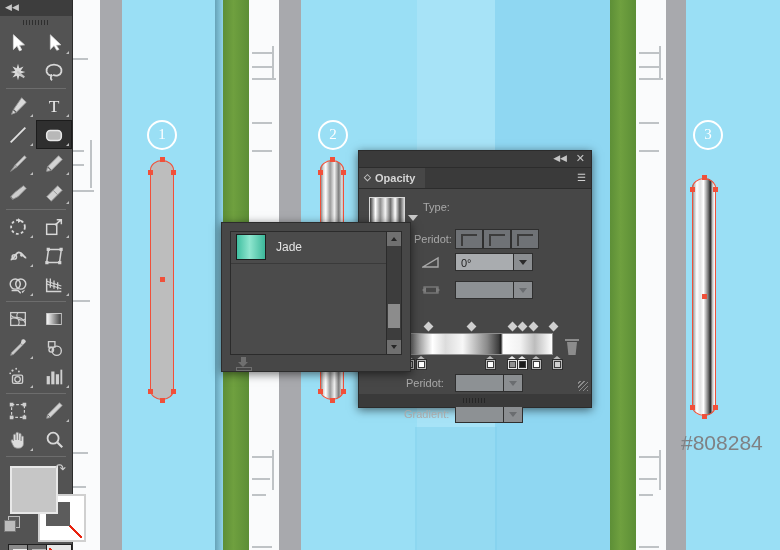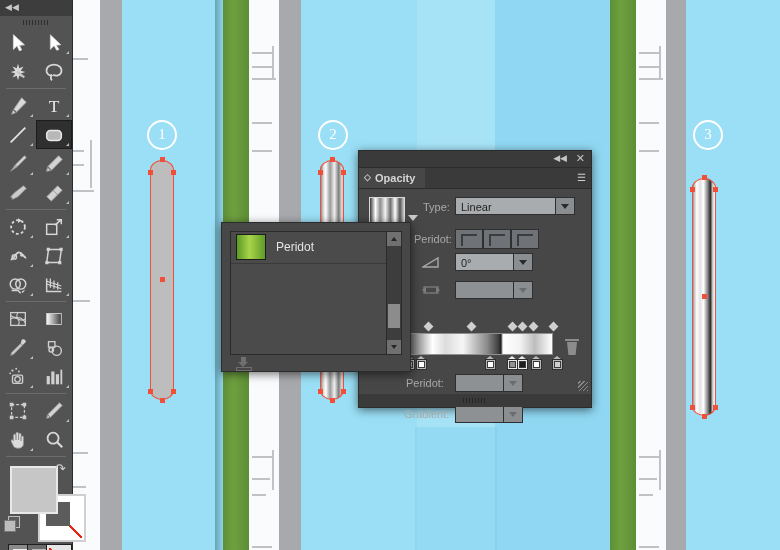--- a/index.html
+++ b/index.html
@@ -235,20 +235,21 @@
     <div class="anchor" style="left:-2px;top:227px;"></div>
     <div class="anchor" style="left:21px;top:227px;"></div>
     <div class="anchor" style="left:10px;top:236px;"></div>
     <div class="anchor" style="left:10px;top:116px;"></div>
   </div>
 
   <div class="badge" style="left:147px;top:120px;">1</div>
   <div class="badge" style="left:318px;top:120px;">2</div>
   <div class="badge" style="left:693px;top:120px;">3</div>
 
+  <div id="hexlabel">#808284</div>
 </div>
 
 <div id="toolbar">
   <div id="tb-head">
     <span class="dblarrow">◀◀</span>
   </div>
   <div id="tb-grip">
       <i></i>
     </div>
 
@@ -540,24 +541,20 @@
     </div>
     <span id="gp-menu">☰</span>
   </div>
 
   <div id="gp-body">
 
     <div id="gp-preview"></div>
     <div id="gp-preview-arrow"></div>
 
     <span class="gp-label" style="left:64px;top:12px;">Type:</span>
-    <div class="gp-field" style="left:96px;top:8px;width:120px;">
-      <span class="txt">Linear</span>
-      <span class="gp-arrow"></span>
-    </div>
 
     <span class="gp-label" style="left:55px;top:44px;">Peridot:</span>
     <div class="strokebtn" style="left:96px;top:40px;">
         <i></i>
       </div>
     <div class="strokebtn" style="left:124px;top:40px;">
         <i></i>
       </div>
     <div class="strokebtn" style="left:152px;top:40px;">
         <i></i>
@@ -645,22 +642,22 @@
     <div id="gp-resize"></div>
   </div>
   <div id="gp-foot">
       <i></i>
     </div>
 </div>
 
 <div id="swatchpanel" class="panel">
   <div id="swatchlist">
     <div class="srow">
-      <span class="sw" style="background:linear-gradient(90deg,#5c9a25,#a8d44a 45%,#5f9b27);"></span>
-      <span class="nm">Peridot</span>
+      <span class="sw" style="background:linear-gradient(90deg,#3fbfa0,#8fe6cf 45%,#3cb79a);"></span>
+      <span class="nm">Jade</span>
     </div>
     <div id="sscroll">
       <span class="up"></span>
       <span class="thumb"></span>
       <span class="dn"></span>
     </div>
   </div>
   <div id="swatch-save">
     <span class="arr"></span>
       <span class="tri"></span>

